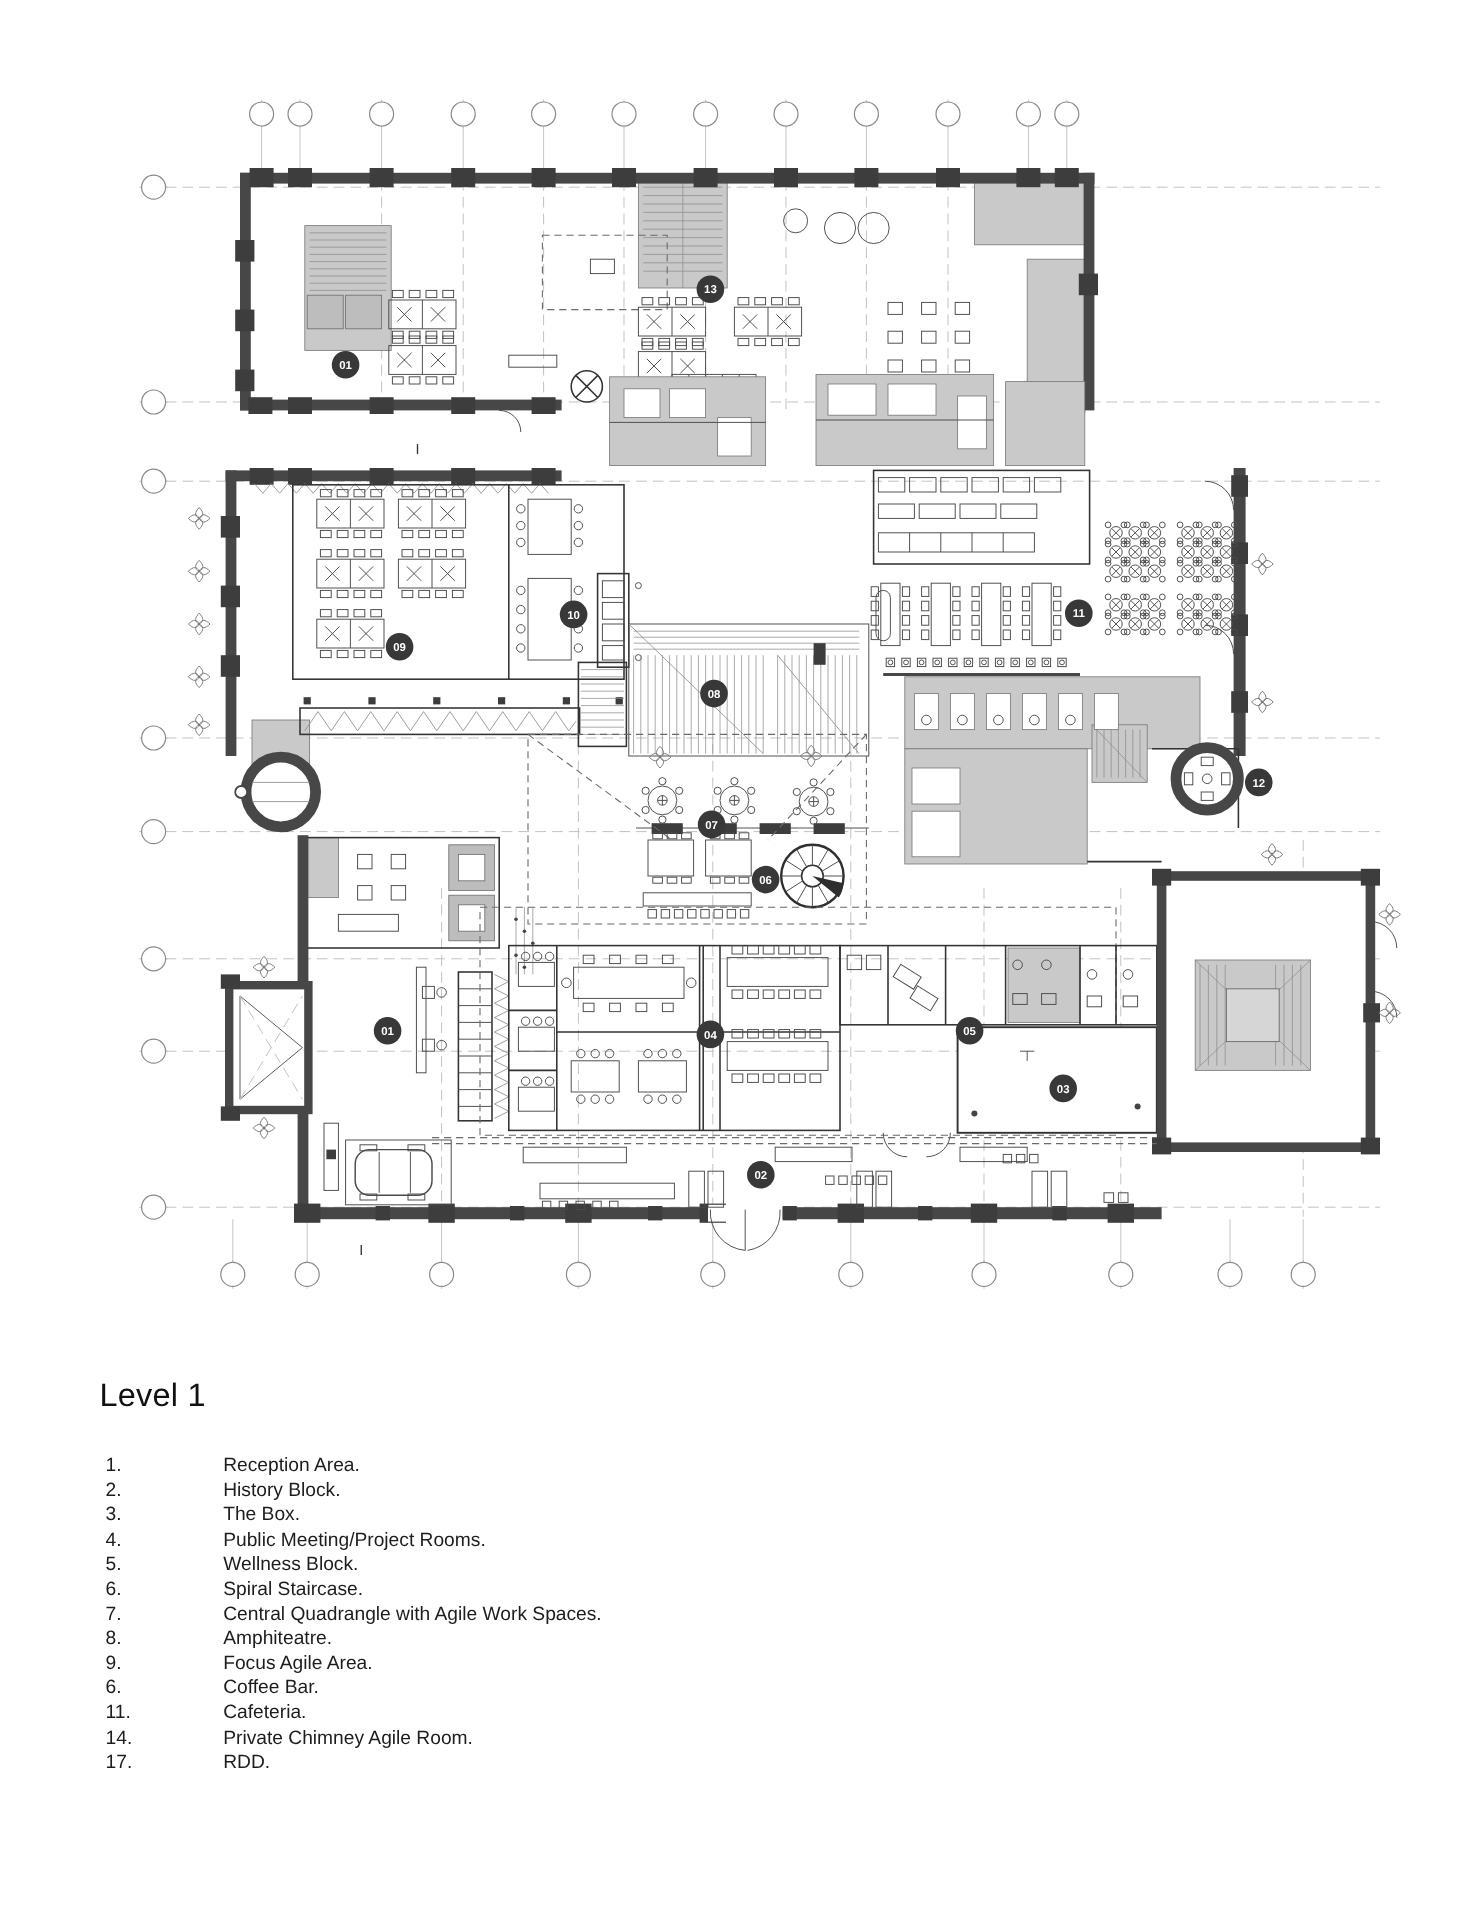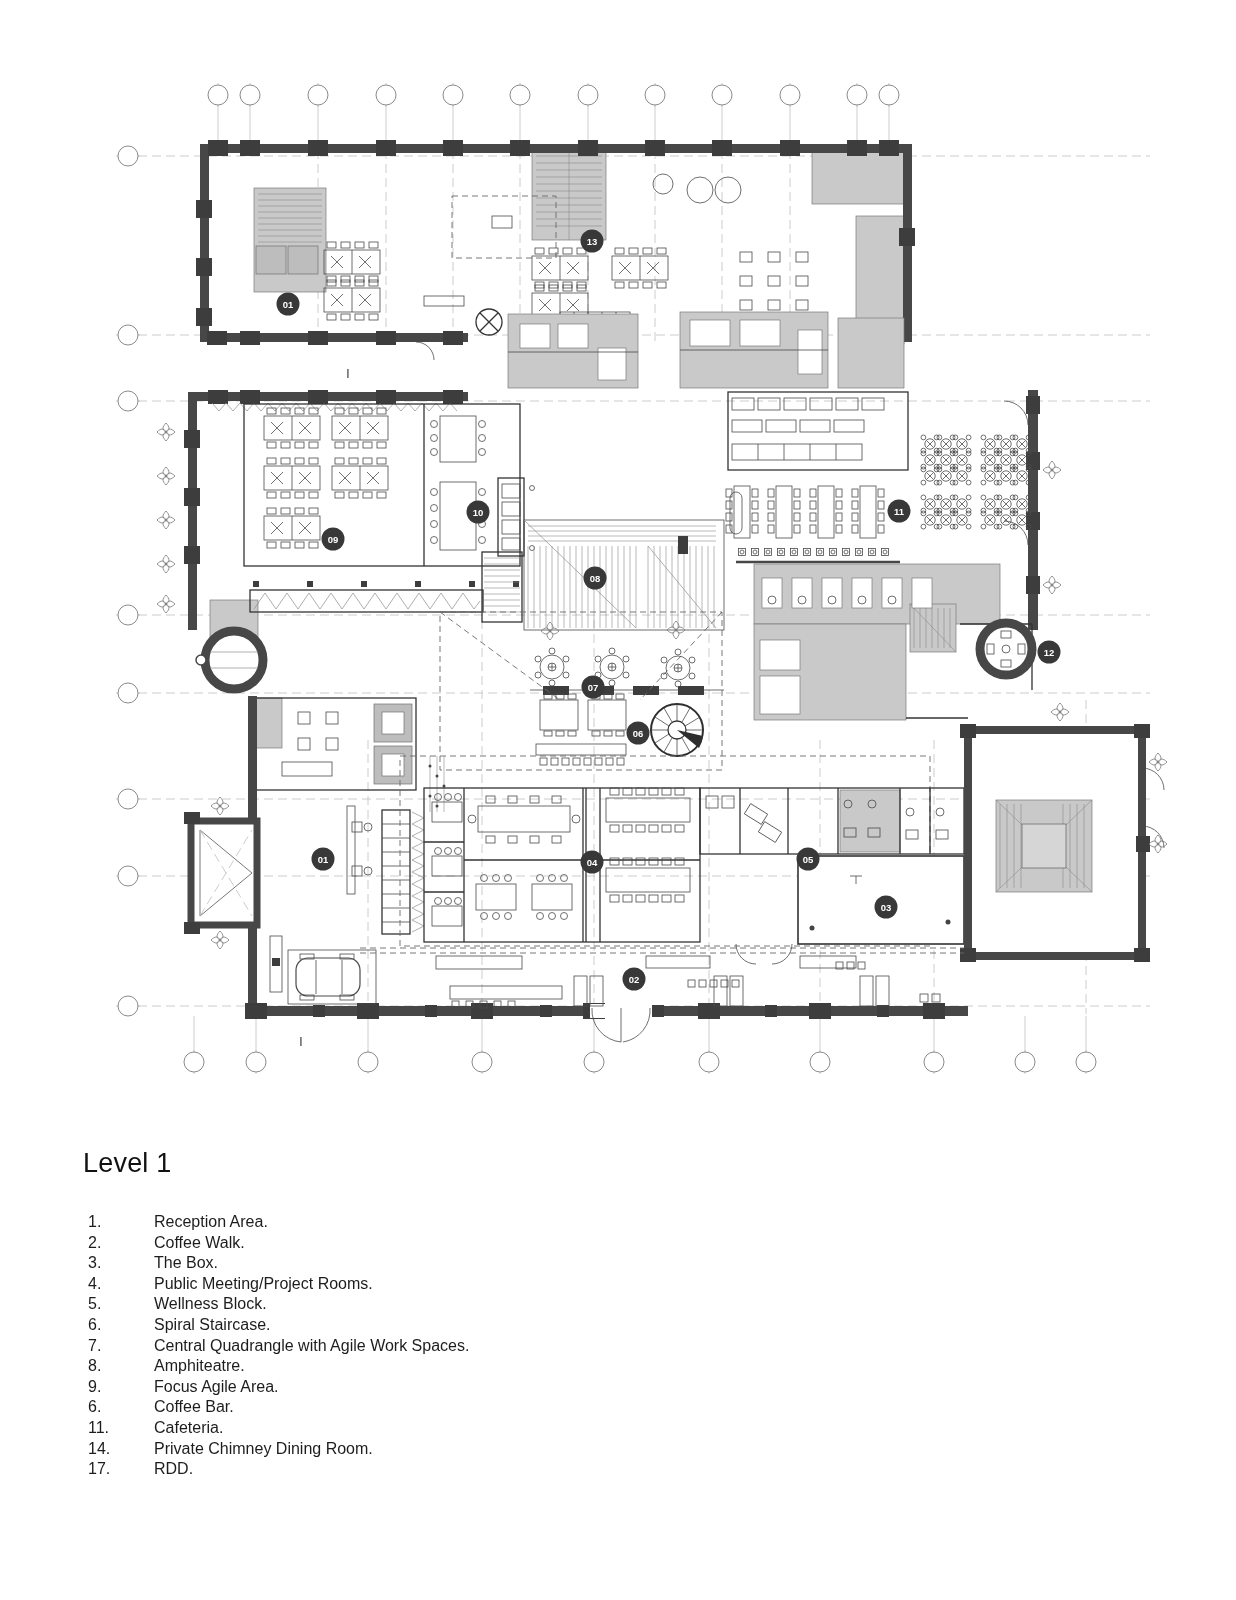--- a/index.html
+++ b/index.html
@@ -3,21 +3,21 @@
 <meta charset="utf-8">
 <style>
   html,body{margin:0;padding:0;background:#ffffff;}
   body{width:1236px;height:1600px;position:relative;font-family:"Liberation Sans",sans-serif;color:#1d1d1d;}
   #plan-wrap{position:absolute;left:0;top:0;width:1236px;height:1090px;}
   svg{display:block;}
   .title{position:absolute;left:83px;top:1148px;font-size:27px;font-weight:400;letter-spacing:.2px;color:#111;}
   .legend{position:absolute;left:88px;top:1212px;font-size:16px;line-height:20.6px;color:#1d1d1d;}
   .legend-row{display:flex;}
   .legend-num{display:inline-block;width:66px;flex:0 0 66px;}
-  .legend-label{display:inline-block;white-space:nowrap;}
+  .legend-label{display:inline-block;white-space:nowrap;margin-left:32px;}
   
   .wall{fill:#474747;}
   .col{fill:#3d3d3d;}
   .thin{stroke:#4a4a4a;stroke-width:0.8;fill:none;}
   .thin2{stroke:#333;stroke-width:1.3;fill:none;}
   .lite{stroke:#8c8c8c;stroke-width:0.7;fill:none;}
   .shade{fill:#c9c9c9;stroke:#7a7a7a;stroke-width:0.7;}
   .shade2{fill:#bdbdbd;stroke:#6f6f6f;stroke-width:0.7;}
   .hatch{stroke:#8a8a8a;stroke-width:0.6;fill:none;}
   .gridline{stroke:#c2c2c2;stroke-width:0.8;fill:none;}
@@ -790,21 +790,21 @@
 </div>
 
 <div class="title">Level 1</div>
 <div class="legend">
     <div class="legend-row">
       <span class="legend-num">1.</span>
       <span class="legend-label">Reception Area.</span>
     </div>
     <div class="legend-row">
       <span class="legend-num">2.</span>
-      <span class="legend-label">Coffee Walk.</span>
+      <span class="legend-label">History Block.</span>
     </div>
     <div class="legend-row">
       <span class="legend-num">3.</span>
       <span class="legend-label">The Box.</span>
     </div>
     <div class="legend-row">
       <span class="legend-num">4.</span>
       <span class="legend-label">Public Meeting/Project Rooms.</span>
     </div>
     <div class="legend-row">
@@ -830,19 +830,19 @@
     <div class="legend-row">
       <span class="legend-num">6.</span>
       <span class="legend-label">Coffee Bar.</span>
     </div>
     <div class="legend-row">
       <span class="legend-num">11.</span>
       <span class="legend-label">Cafeteria.</span>
     </div>
     <div class="legend-row">
       <span class="legend-num">14.</span>
-      <span class="legend-label">Private Chimney Dining Room.</span>
+      <span class="legend-label">Private Chimney Agile Room.</span>
     </div>
     <div class="legend-row">
       <span class="legend-num">17.</span>
       <span class="legend-label">RDD.</span>
     </div>
   </div>
 
 </body></html>

